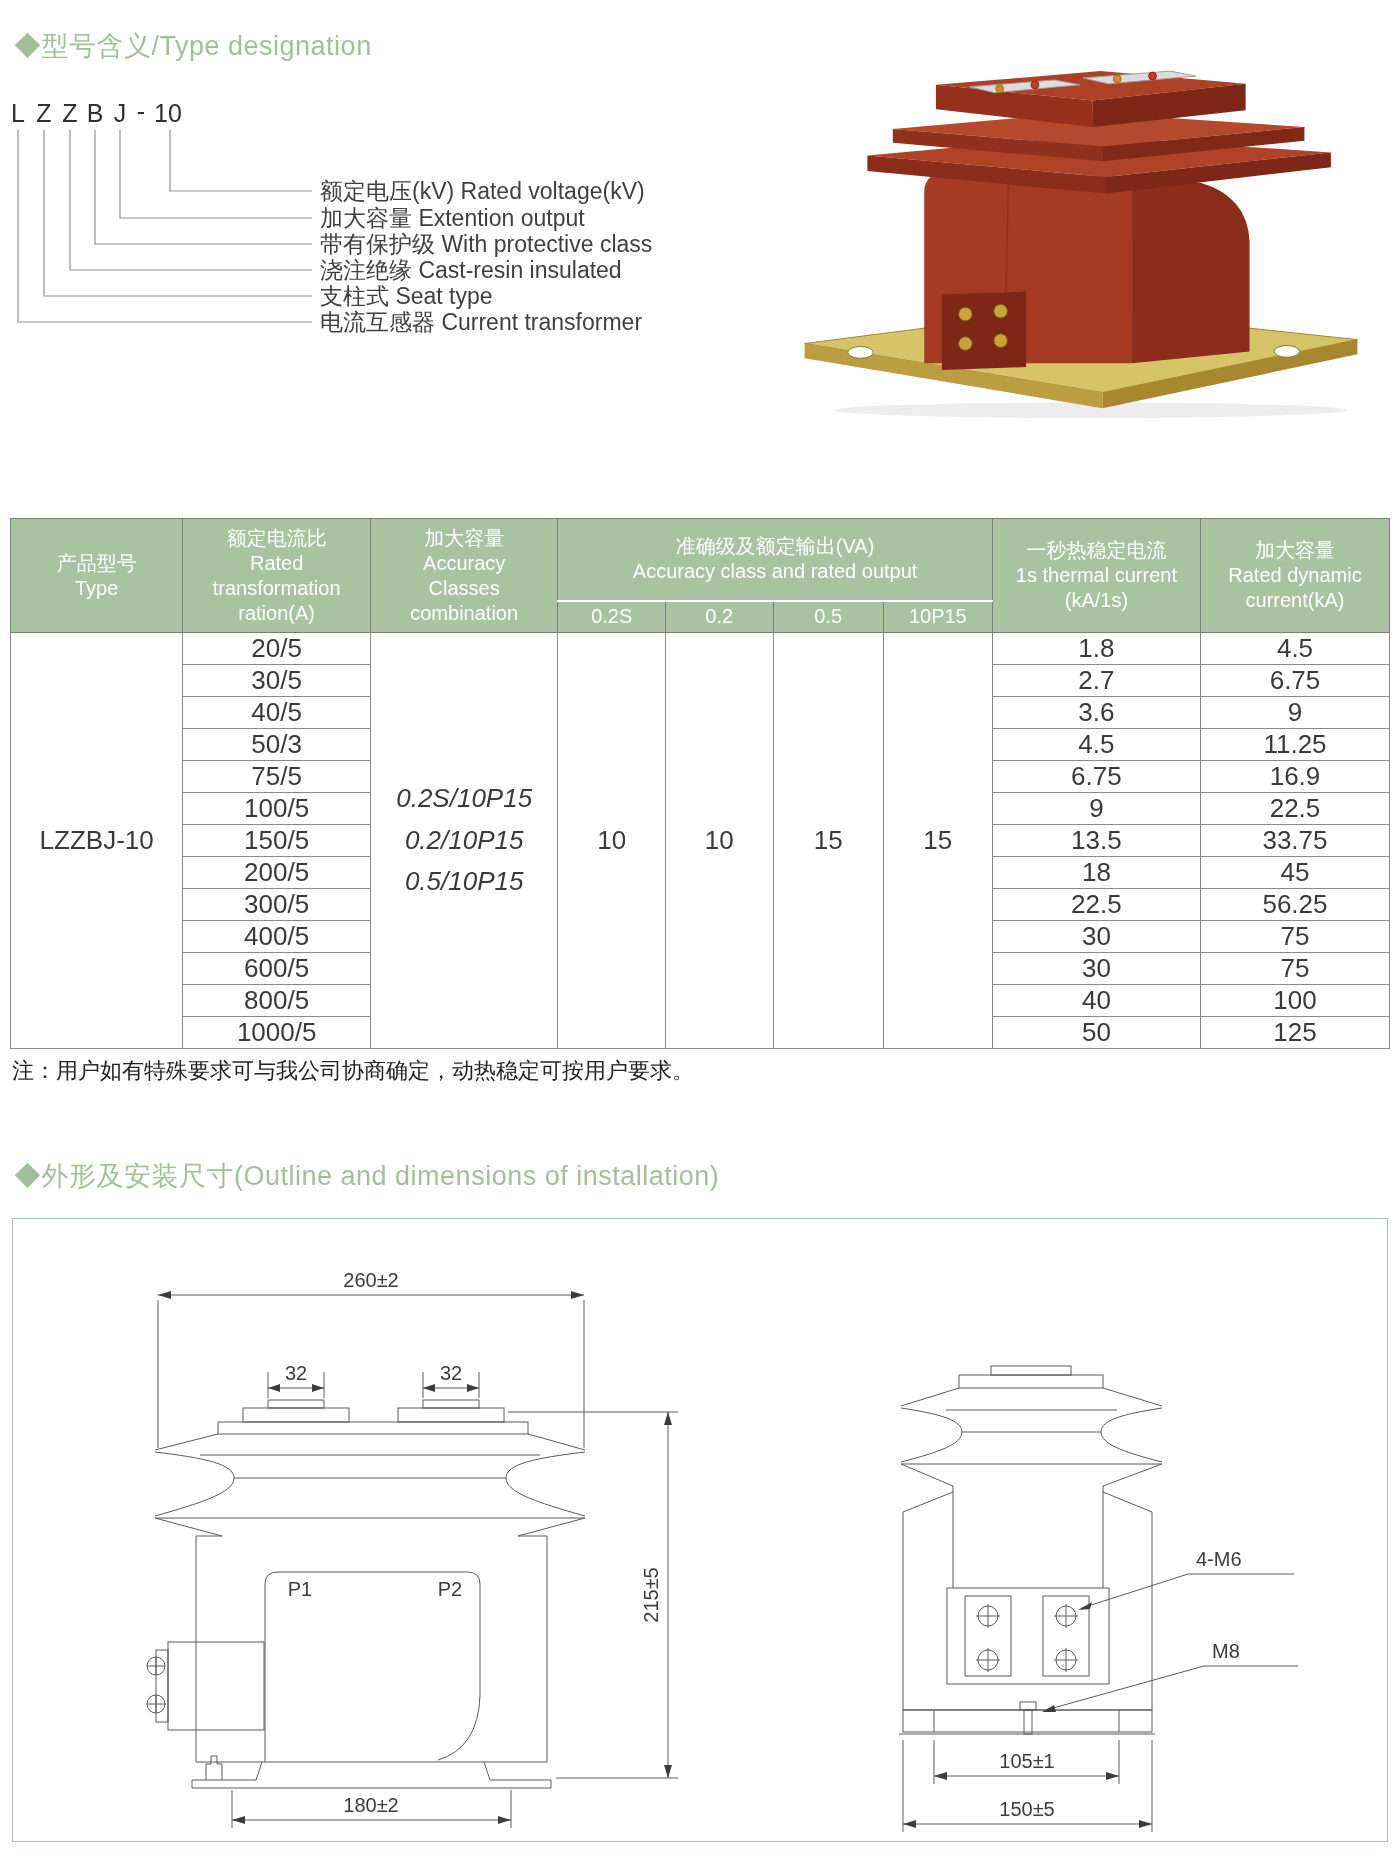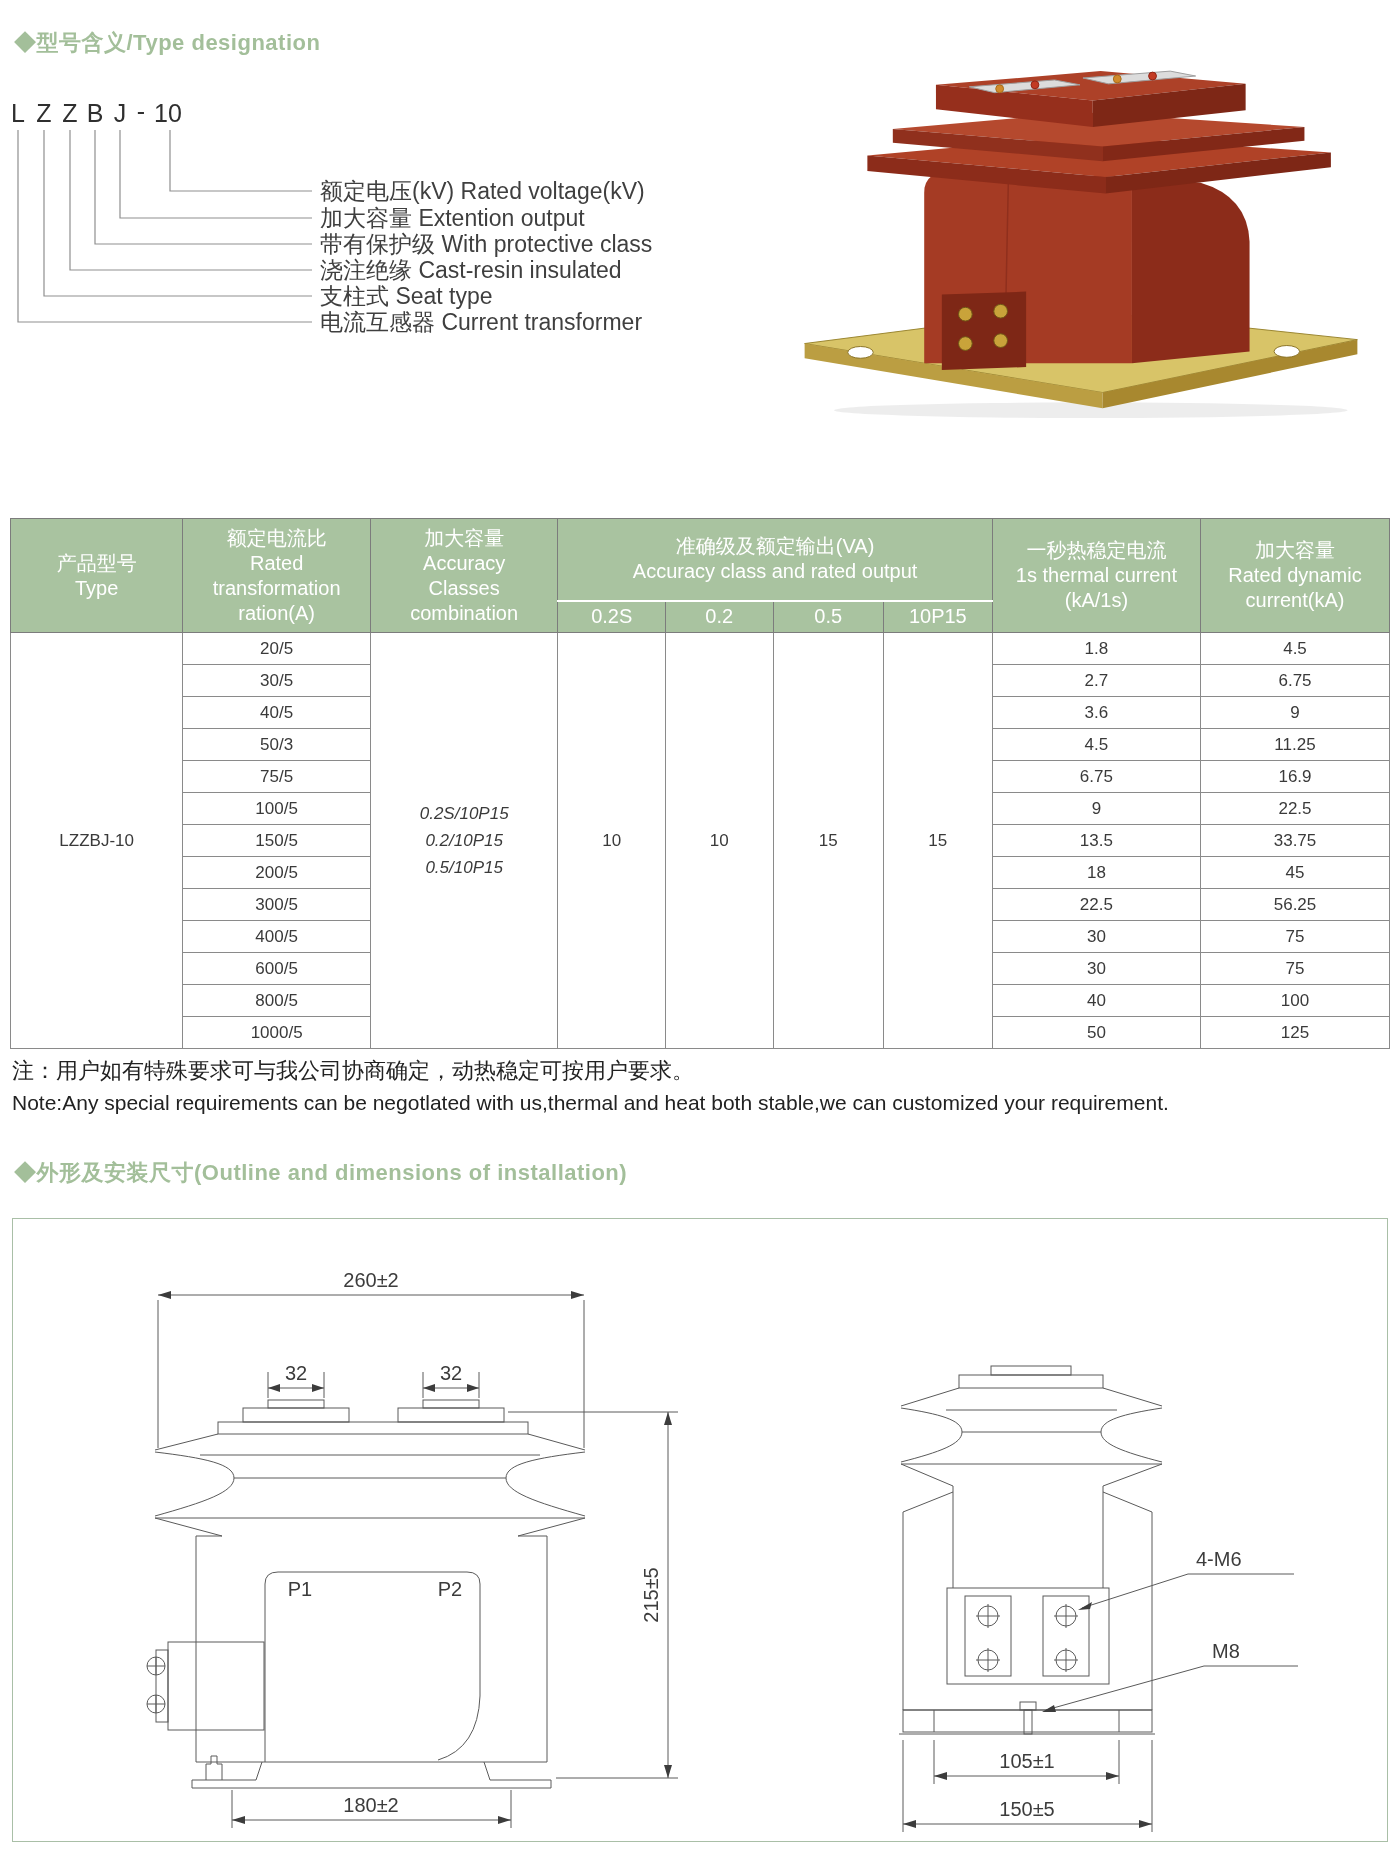--- a/index.html
+++ b/index.html
@@ -1,26 +1,26 @@
 <!DOCTYPE html>
 <html><head>
 <meta charset="utf-8">
 <style>
   html,body{margin:0;padding:0;background:#ffffff;}
   .page{position:relative;width:1400px;height:1862px;background:#ffffff;
         font-family:"Liberation Sans",sans-serif;overflow:hidden;}
-  .sec-head{position:absolute;margin:0;font-size:22px;font-weight:700;
+  .sec-head{position:absolute;margin:0;font-size:27px;font-weight:400;
             color:#a3bf9a;letter-spacing:.5px;white-space:nowrap;}
   
   .tech{position:absolute;left:10px;top:518px;width:1380px;border-collapse:collapse;
         table-layout:fixed;text-align:center;color:#3a3a3a;border:1px solid #666;}
   .tech th{background:#a9c3a0;color:#ffffff;font-weight:400;font-size:20px;
            line-height:1.25;white-space:pre-line;border:1px solid #7c7c7c;padding:0;}
   .tech th.group-th{border-bottom:2px solid #ffffff;}
-  .tech td{font-size:17px;border:1px solid #8a8a8a;padding:0;white-space:pre-line;
+  .tech td{font-size:26px;border:1px solid #8a8a8a;padding:0;white-space:pre-line;
            vertical-align:middle;}
   .tech .combo-cell{line-height:1.6;font-style:italic;}
   .hrow1{height:82px;} .hrow2{height:32px;}
   .tech tbody tr{height:32px;}
   .note{position:absolute;left:12px;margin:0;color:#222222;white-space:nowrap;text-align:center;}
   .note-cn{top:1056px;font-size:22px;}
   .note-en{top:1091px;font-size:21px;}
   .draw-box{position:absolute;left:12px;top:1218px;width:1374px;height:622px;
             border:1px solid #a9bfa7;background:#ffffff;}
   svg{position:absolute;}
@@ -219,21 +219,20 @@
         </tr>
         <tr>
           <td class="ratio-cell">1000/5</td>
           <td class="thermal-cell">50</td>
           <td class="dynamic-cell">125</td>
         </tr>
       </tbody>
   </table>
 
   <p class="note note-cn">注：用户如有特殊要求可与我公司协商确定，动热稳定可按用户要求。</p>
-  <p class="note note-en">Note:Any special requirements can be negotlated with us,thermal and heat both stable,we can customized your requirement.</p>
 
   <h2 class="sec-head" style="left:14px;top:1158px;">◆外形及安装尺寸(Outline and dimensions of installation)</h2>
 
   <div class="draw-box"></div>
 
   <svg style="left:0;top:1218px;" width="1400" height="632" viewBox="0 1218 1400 632">
 
     <g>
 
       <text class="dim" x="371" y="1287" text-anchor="middle">260±2</text>

